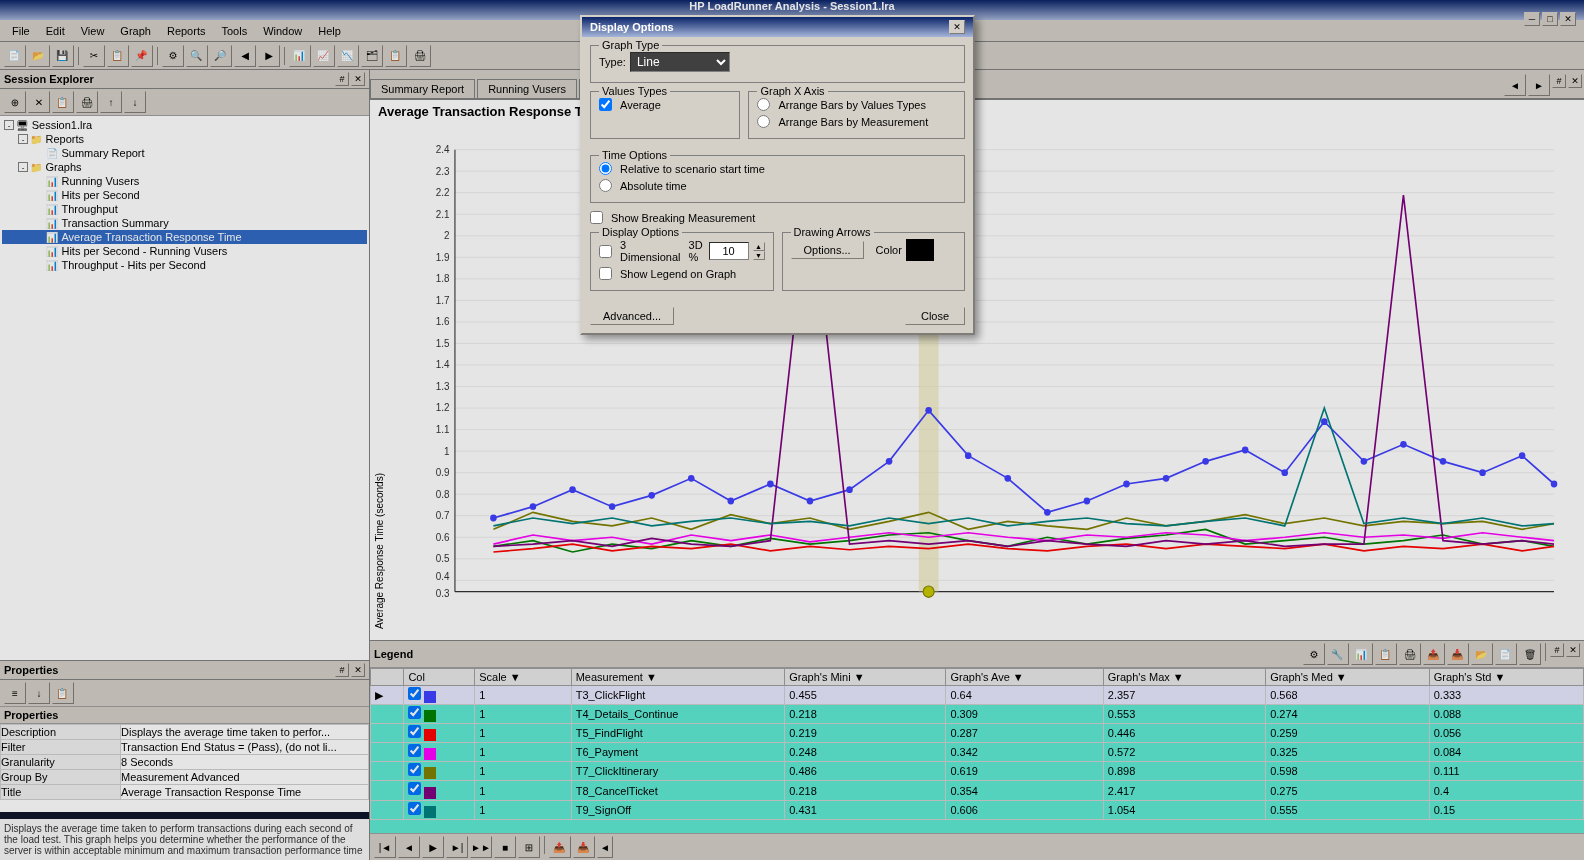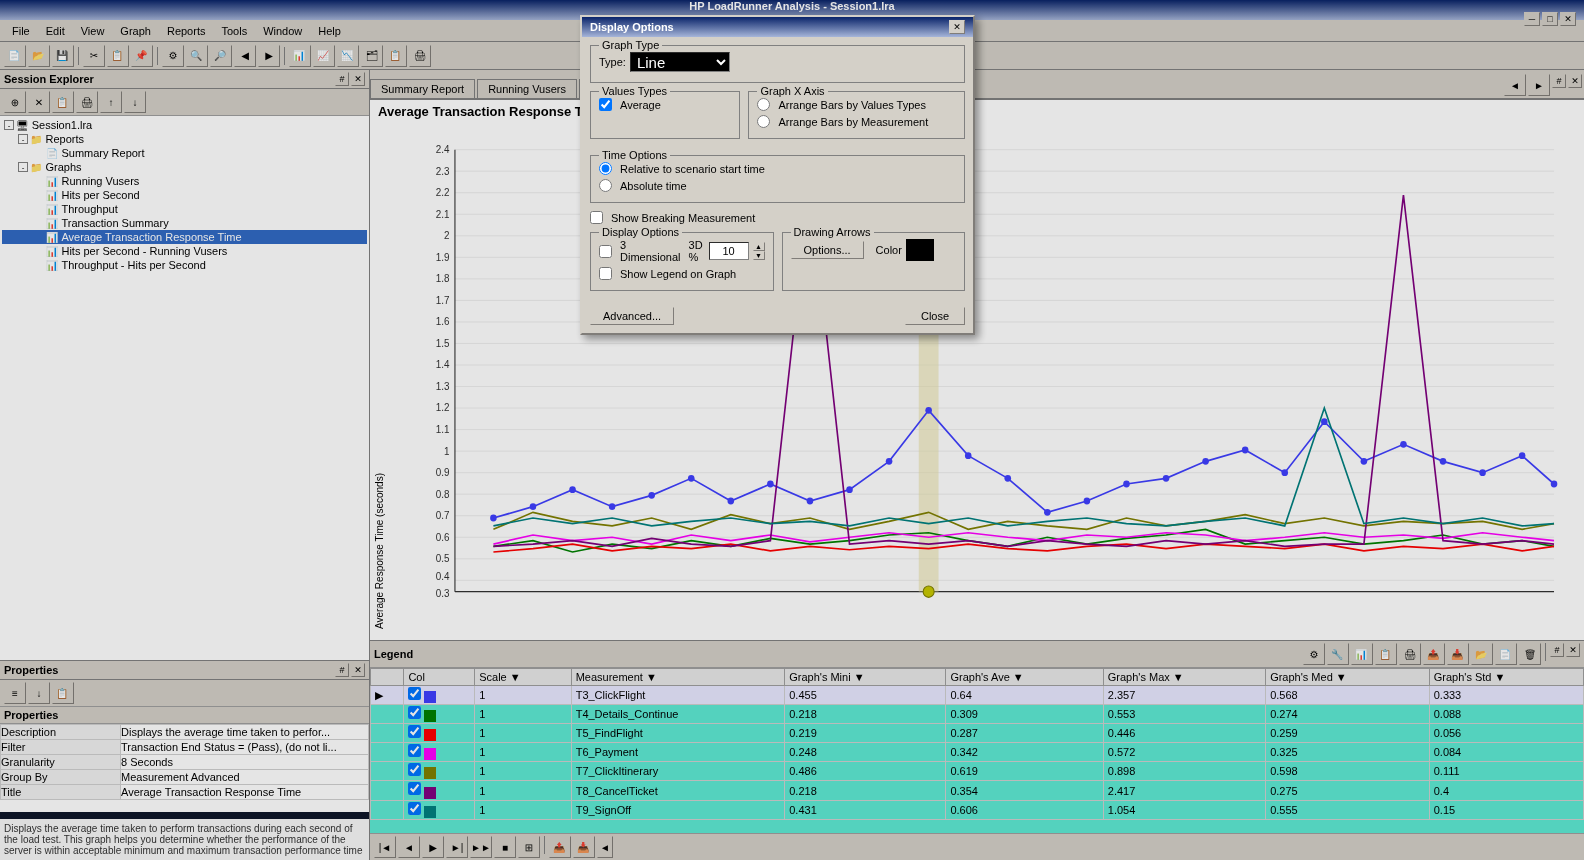--- a/index.html
+++ b/index.html
@@ -77,21 +77,21 @@
     
     .dialog-overlay { position: fixed; top: 0; left: 0; width: 100%; height: 100%; background: rgba(0,0,0,0.1); z-index: 100; display: flex; align-items: flex-start; justify-content: center; }
     .dialog { position: absolute; top: 15px; left: 580px; width: 395px; background: #d4d0c8; border: 2px outset #d4d0c8; box-shadow: 4px 4px 8px rgba(0,0,0,0.4); }
     .dialog-title { background: linear-gradient(to bottom, #0a246a, #a6b5d9); color: white; padding: 3px 8px; font-size: 11px; font-weight: bold; display: flex; align-items: center; justify-content: space-between; }
     .dialog-close { background: #d4d0c8; border: 1px outset #d4d0c8; width: 16px; height: 14px; cursor: pointer; font-size: 9px; display: flex; align-items: center; justify-content: center; color: black; }
     .dialog-content { padding: 8px; }
     .dialog-section { border: 1px solid #808080; padding: 6px 8px; margin-bottom: 8px; position: relative; }
     .dialog-section-title { position: absolute; top: -7px; left: 8px; background: #d4d0c8; padding: 0 3px; font-size: 11px; }
     .dialog-row { display: flex; align-items: center; margin-bottom: 4px; gap: 4px; }
     .dialog-label { font-size: 11px; }
-    .dialog-select { height: 20px; font-size: 15px; background: #000000; color: white; border: 1px inset #808080; padding: 0 2px; min-width: 100px; }
+    .dialog-select { height: 20px; font-size: 12px; background: #404040; color: white; border: 1px inset #808080; padding: 0 2px; min-width: 100px; }
     .dialog-checkbox { margin-right: 4px; }
     .dialog-radio { margin-right: 4px; }
     .dialog-input { width: 40px; height: 18px; border: 1px inset #808080; background: white; font-size: 11px; text-align: center; }
     .dialog-btn { padding: 2px 12px; background: #d4d0c8; border: 1px outset #d4d0c8; cursor: pointer; font-size: 11px; min-width: 60px; }
     .color-swatch { width: 28px; height: 22px; background: black; border: 1px solid #000; display: inline-block; }
     .spin-btns { display: flex; flex-direction: column; }
     .spin-btn { width: 12px; height: 9px; background: #d4d0c8; border: 1px outset #d4d0c8; cursor: pointer; font-size: 7px; display: flex; align-items: center; justify-content: center; }
 
     
     .chart-svg { width: 100%; height: 100%; }

